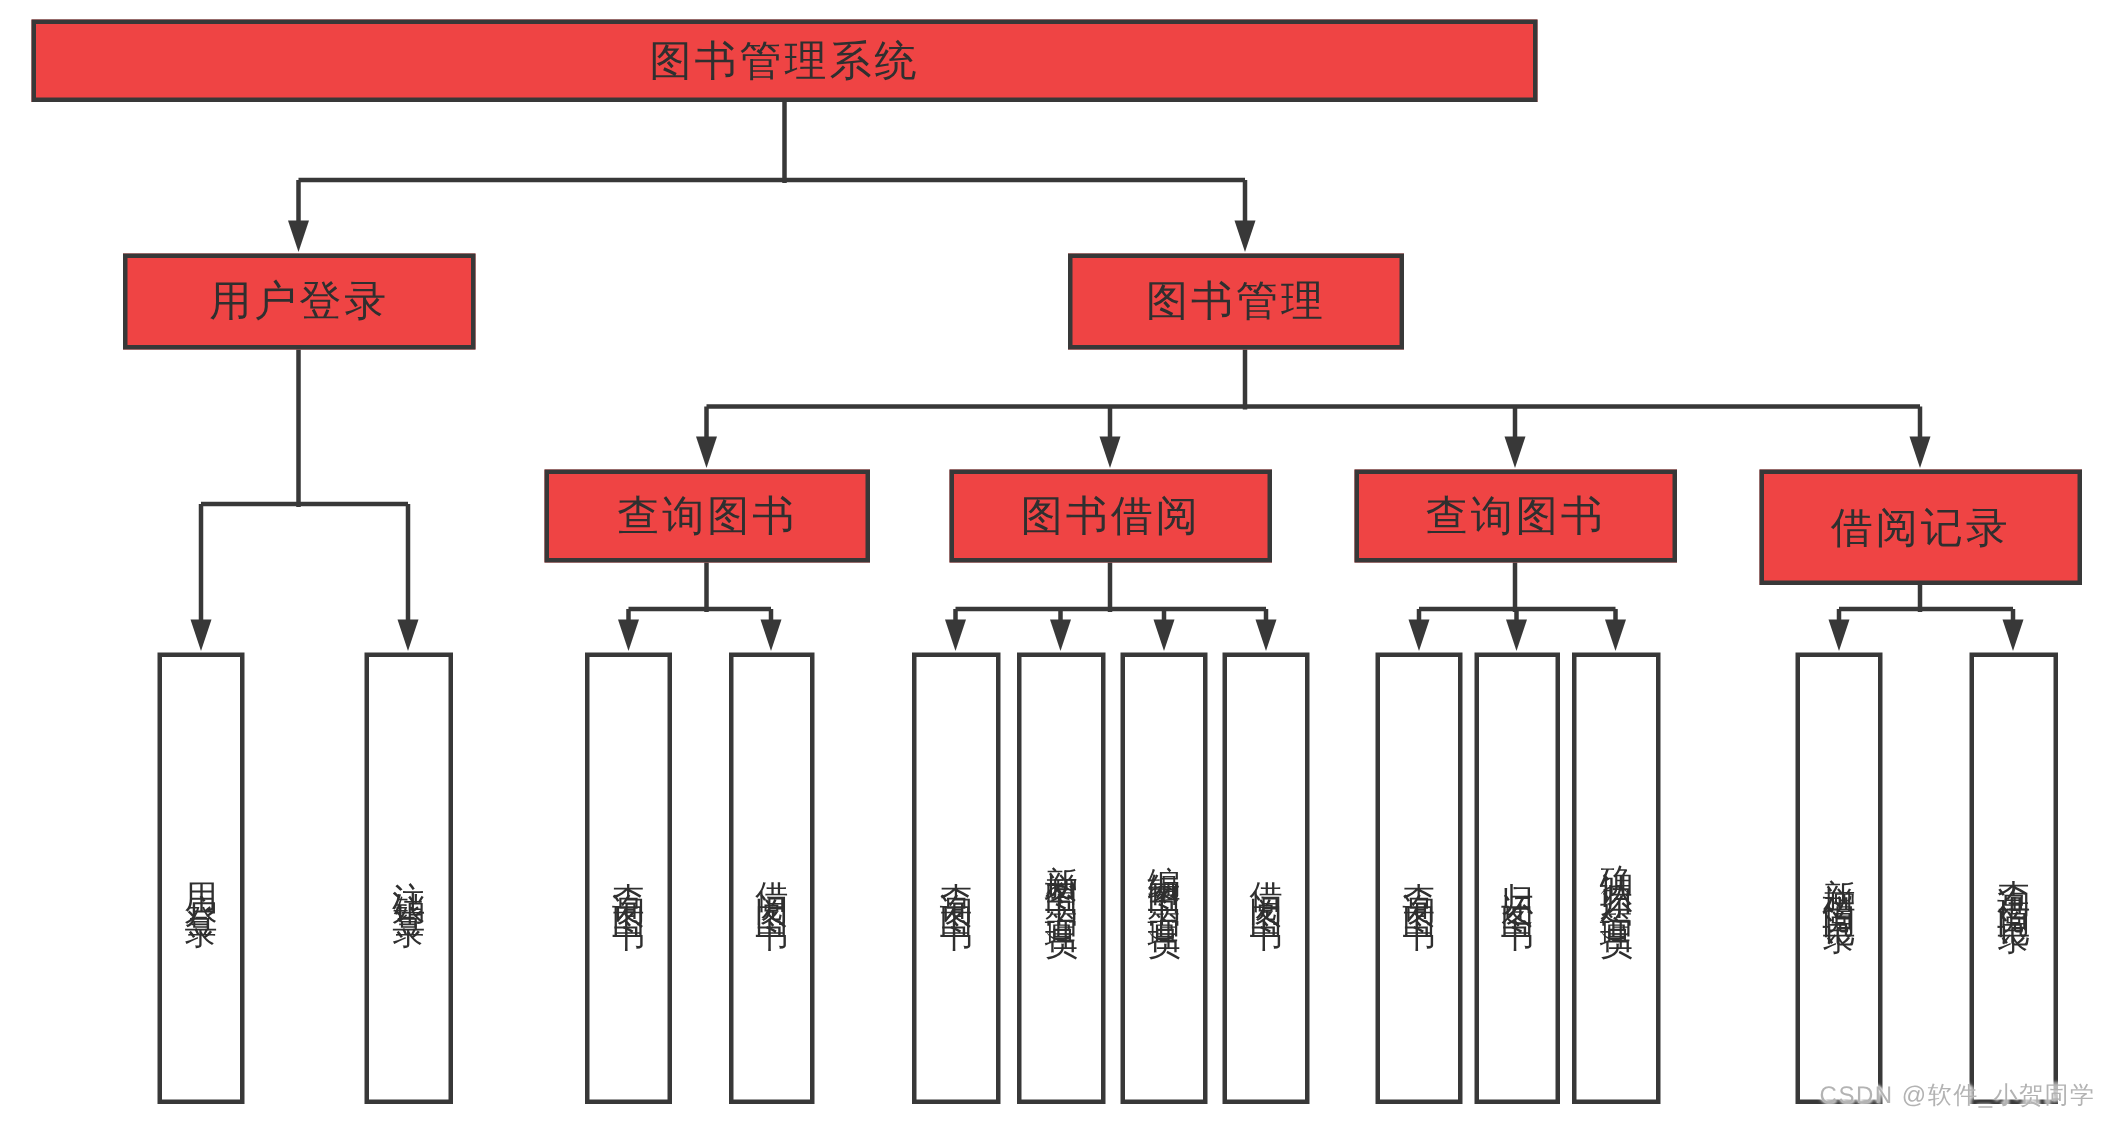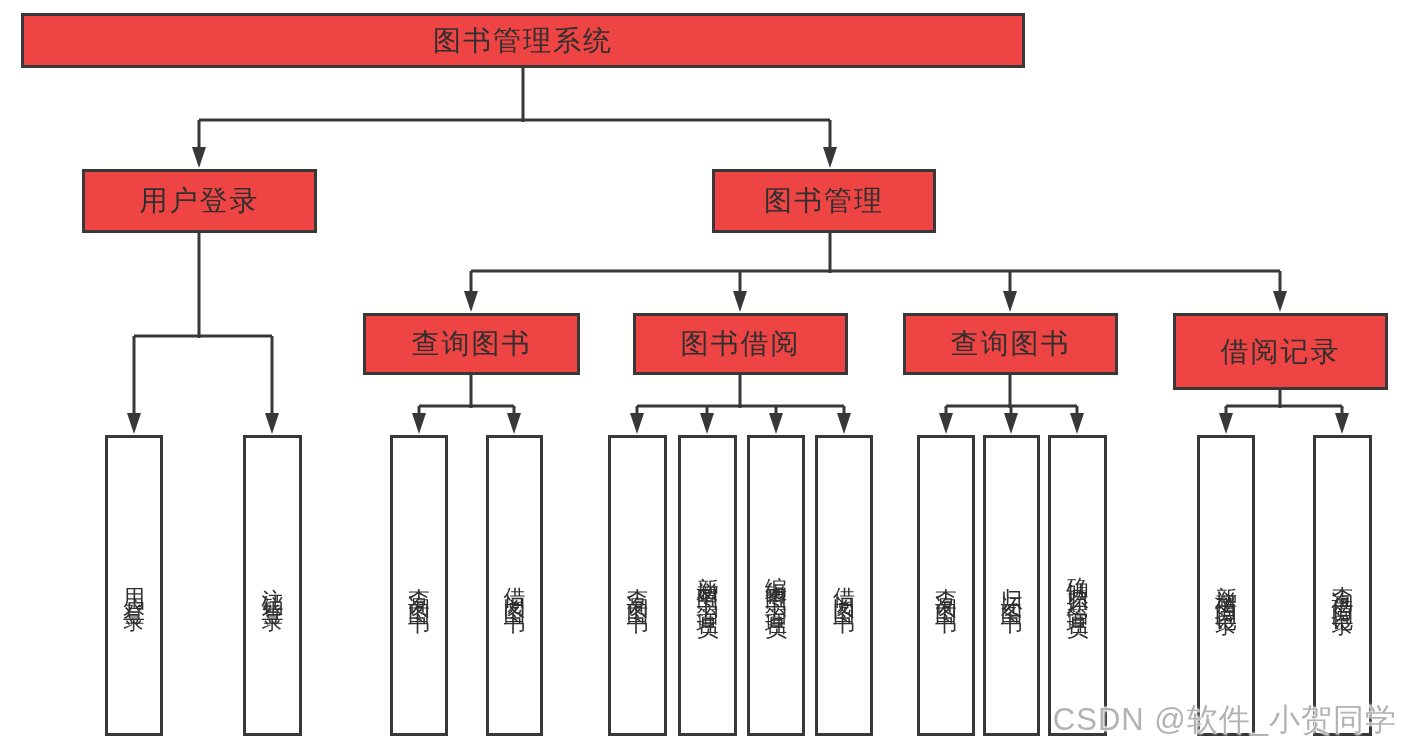--- a/index.html
+++ b/index.html
@@ -50,21 +50,21 @@
     font-size: 22px;
     letter-spacing: 8px;
     line-height: 1;
     color: var(--text);
   }
   .leaf.long { letter-spacing: 6px; }
   .watermark {
     position: absolute;
     right: 8px;
     bottom: 6px;
-    font-size: 31px;
+    font-size: 16px;
     letter-spacing: 1px;
     color: var(--watermark);
     text-shadow: 1px 1px 2px #fff, -1px -1px 2px #fff, 0 0 3px #fff;
     z-index: 10;
     white-space: nowrap;
   }
 </style>
 </head>
 <body>
 

